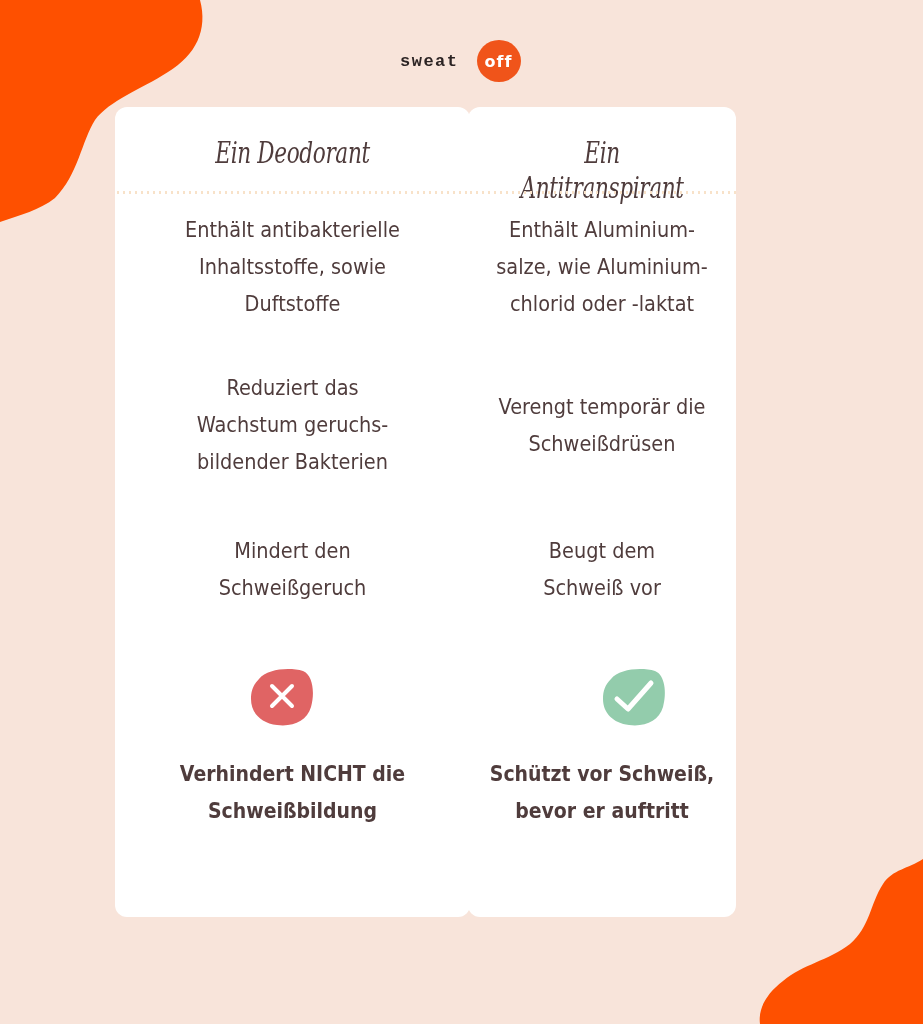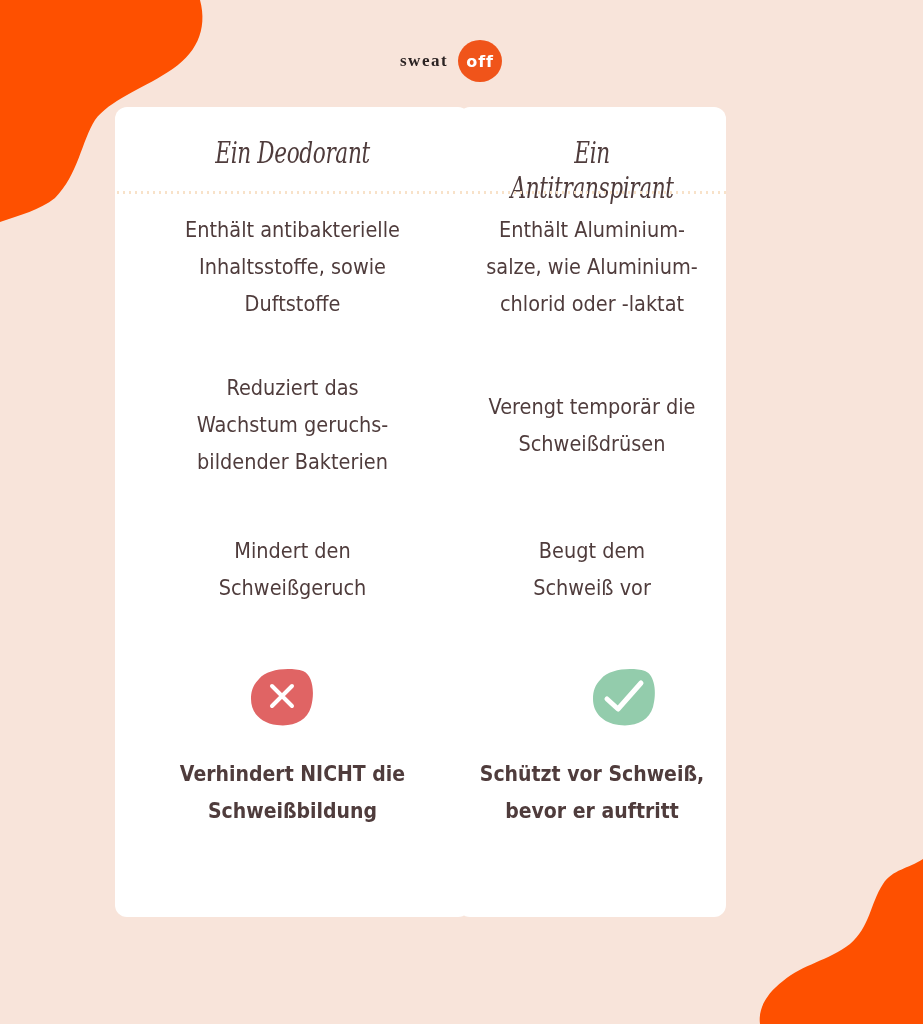--- a/index.html
+++ b/index.html
@@ -32,51 +32,51 @@
     }
     .logo {
       position: absolute;
       left: 400px;
       top: 40px;
       height: 42px;
       display: flex;
       align-items: center;
     }
     .logo-word {
-      font-family: Liberation Serif, serif;
+      font-family: Liberation Mono, monospace;
       font-weight: bold;
       font-size: 17px;
       letter-spacing: 1.5px;
       color: #2b2323;
-      margin-right: 0;
+      margin-right: 18px;
     }
     .logo-circle {
       width: 44px;
       height: 42px;
       border-radius: 50%;
       background: #f0541a;
       color: #fff;
       display: flex;
       align-items: center;
       justify-content: center;
       font-weight: bold;
       font-size: 16px;
       letter-spacing: 1px;
-      margin-left: 10px;
+      margin-left: 0px;
     }
     .card {
       position: absolute;
       top: 107px;
       width: 355px;
       height: 810px;
       background: #ffffff;
       border-radius: 12px;
     }
     .card-left { left: 115px; }
-    .card-right { left: 458px; width: 268px; }
+    .card-right { left: 468px; width: 268px; }
     .card-title {
       position: absolute;
       left: 0;
       right: 0;
       top: 28px;
       text-align: center;
       font-family: "DejaVu Serif", serif;
       font-style: italic;
       font-size: 30px;
       color: #4f3c3c;

